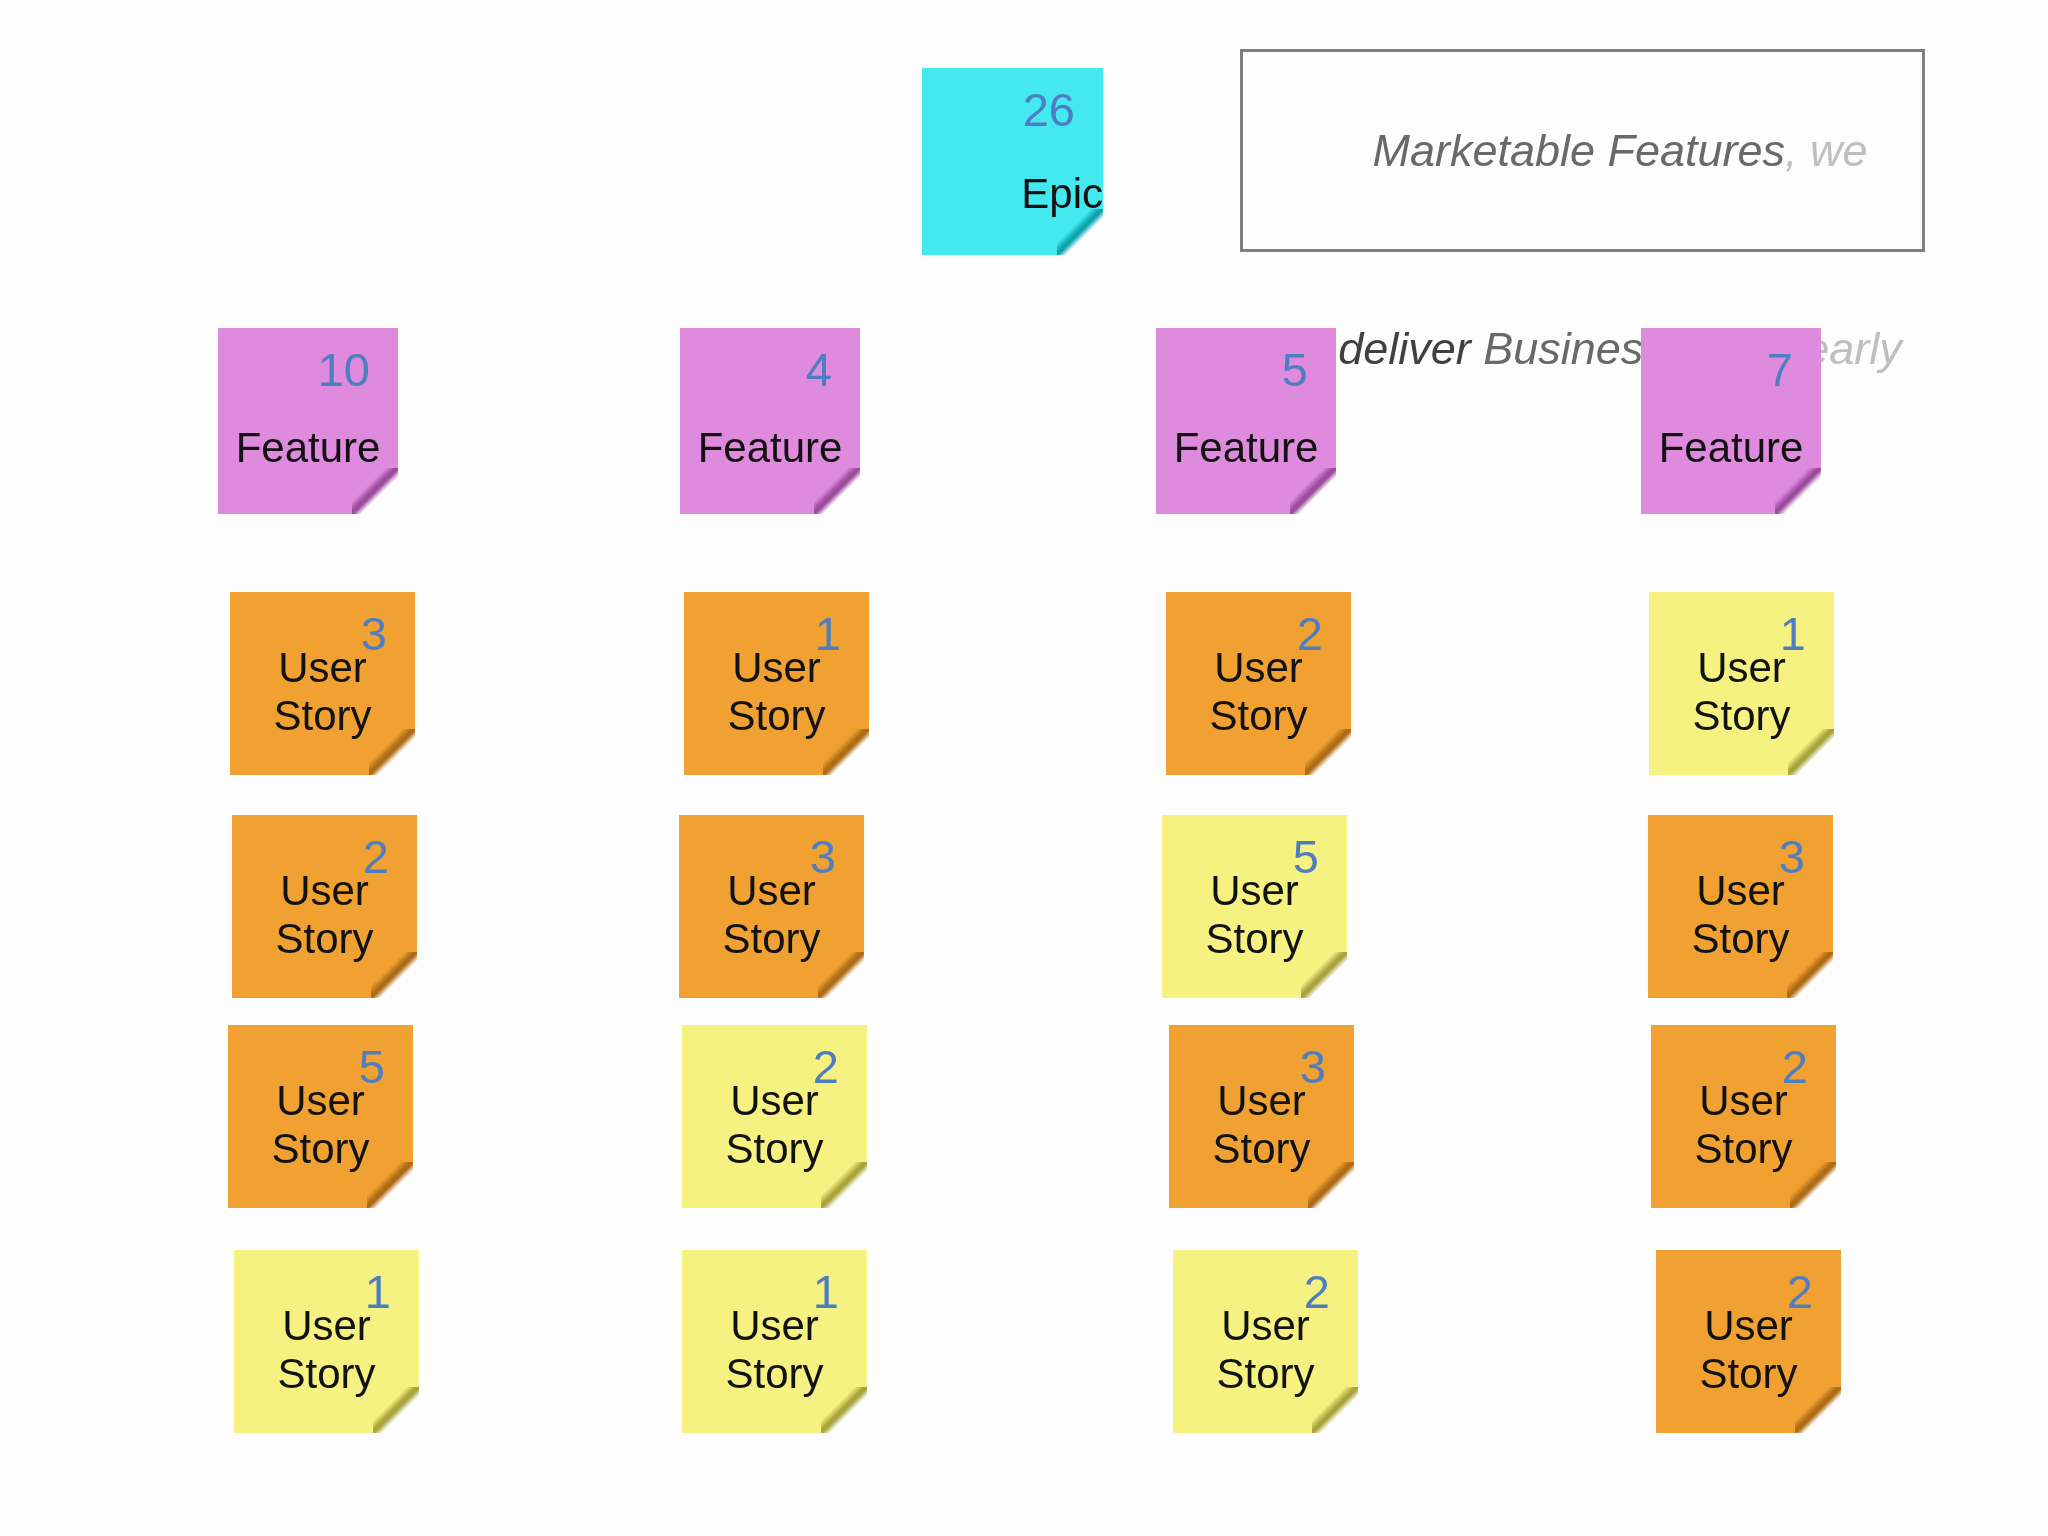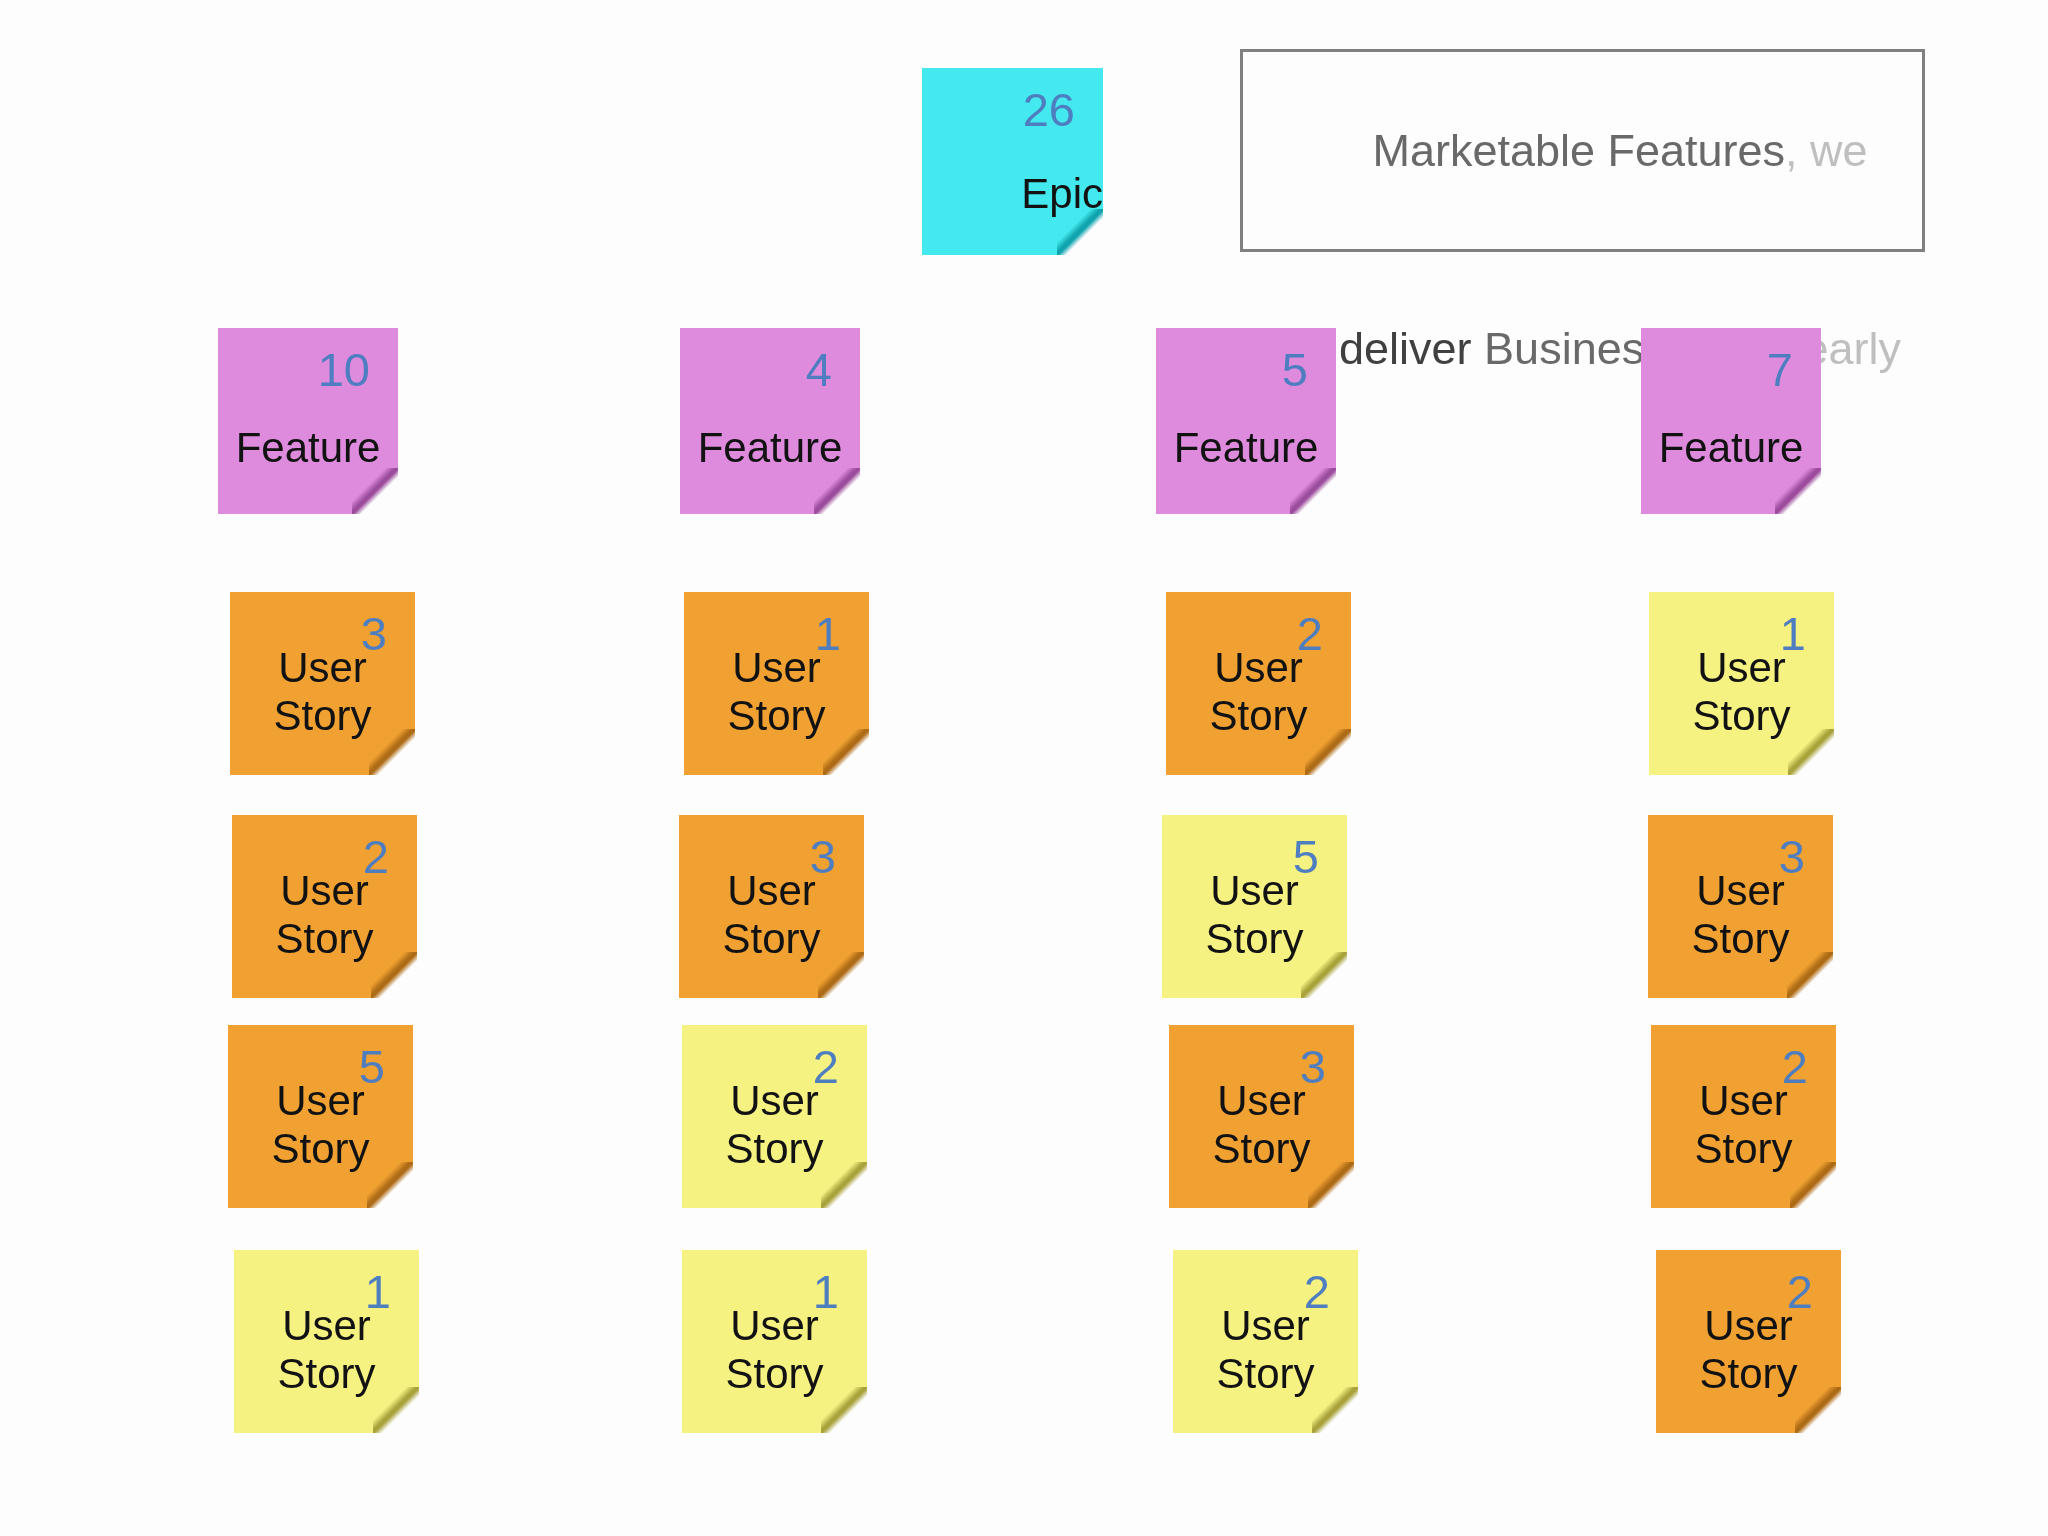--- a/index.html
+++ b/index.html
@@ -48,21 +48,21 @@
   }
 
   
   .callout{
     position:absolute;left:1240px;top:49px;
     width:685px;height:203px;
     border:3px solid var(--border,#808080);
     box-sizing:border-box;
     display:flex;flex-direction:column;justify-content:center;
     text-align:center;
-    font-size:45px;line-height:66px;
+    font-size:45px;line-height:66px;font-style:italic;
   }
   .callout .line{white-space:pre;}
 </style>
 </head>
 <body>
 
 <div id="board" style="--bg: #FDFDFD; --label: #121212; --number-blue: #4E7EC0; --border: #808080;">
 
   <div class="note epic" style="left: 922px; top: 68px; --note: #43E9EE; --fold: #0FA3AE;">
     <span class="num">26</span>

